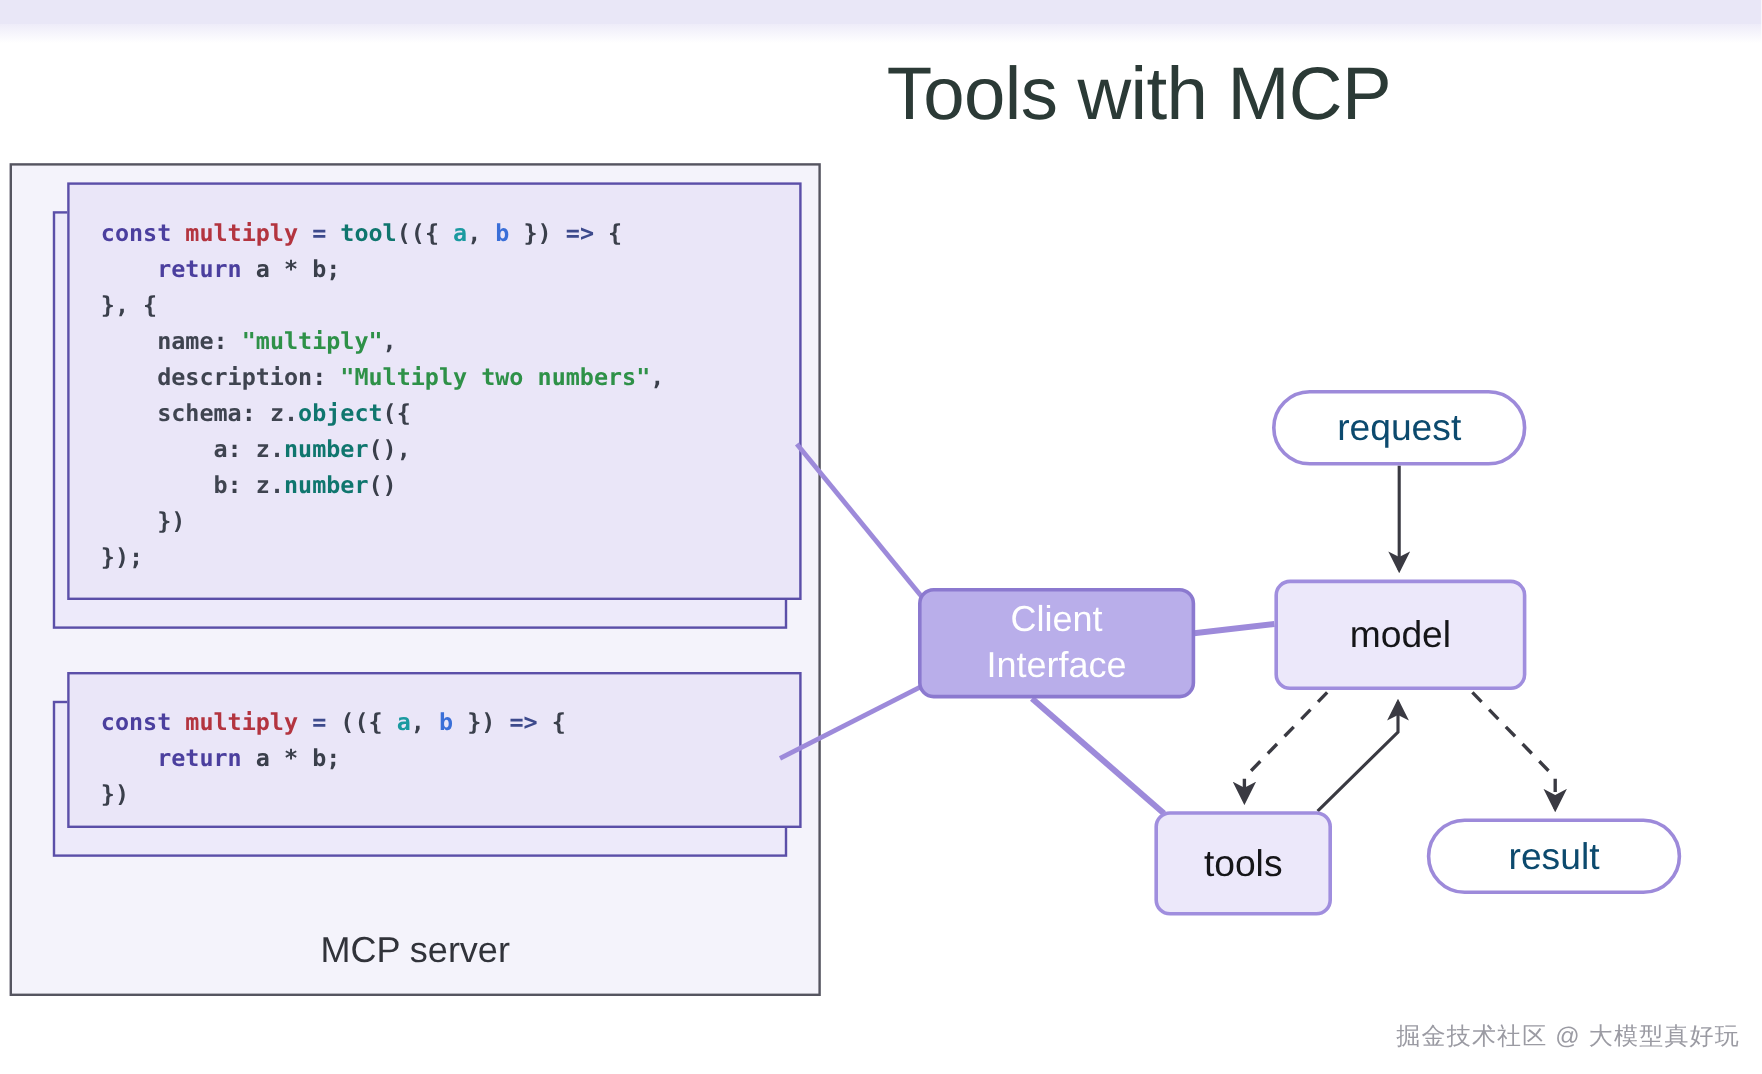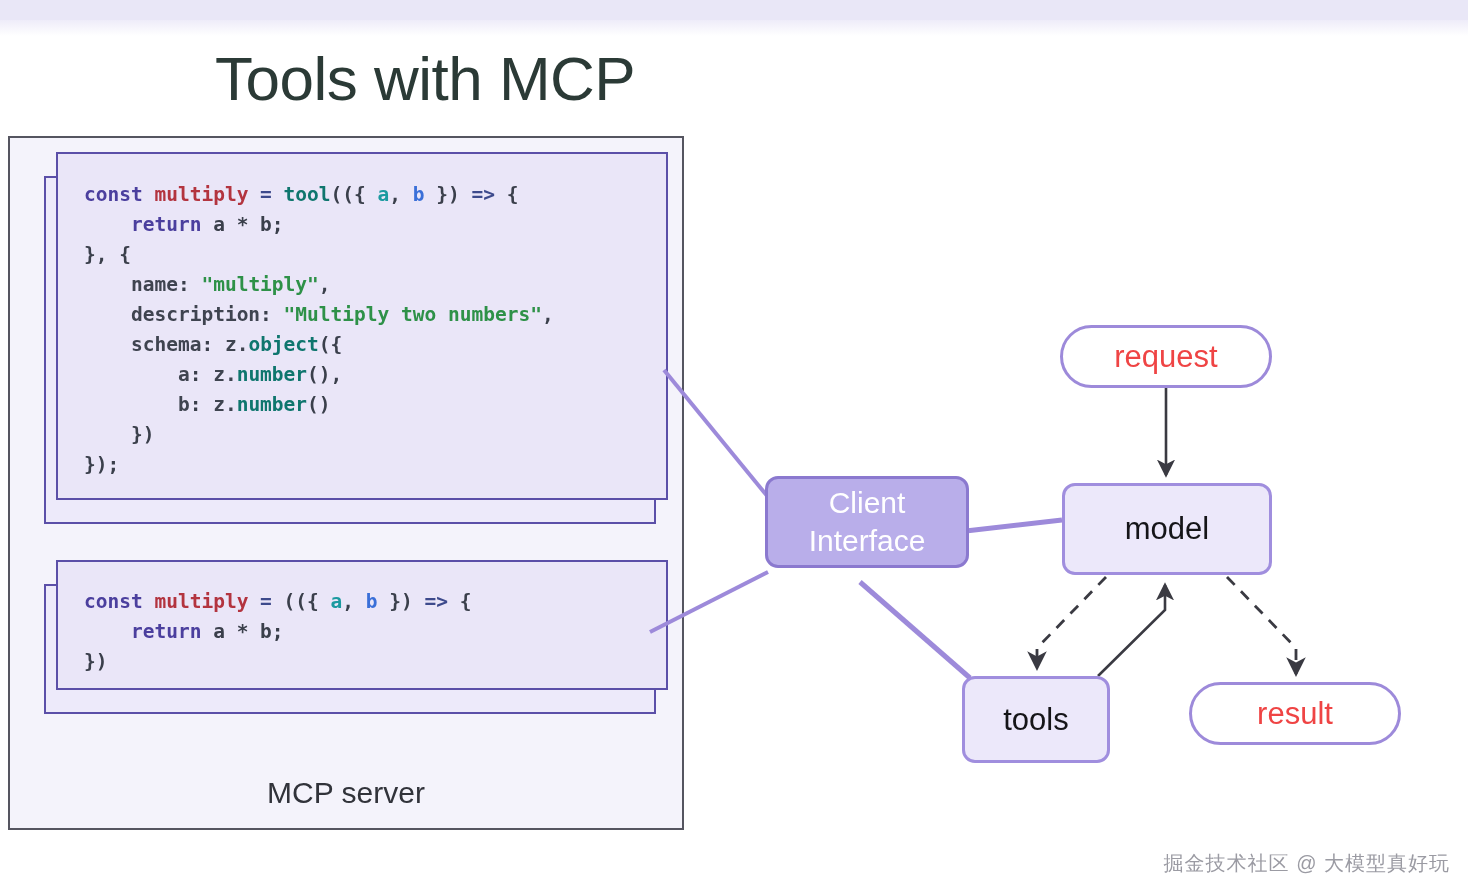--- a/index.html
+++ b/index.html
@@ -27,20 +27,21 @@
     left: 0; top: 20px;
     width: 1468px; height: 16px;
     background: linear-gradient(to bottom, #eeecf9 0%, #ffffff 100%);
   }
 
   
   #page-title {
     position: absolute;
     left: 0; top: 43px;
     width: 1468px;
+    text-align: center;
     font-size: 62px;
     font-weight: 400;
     letter-spacing: -0.5px;
     color: #2b3a36;
     white-space: nowrap;
   }
   #title-shift {
     display: inline-block;
     transform: translateX(215px);
   }
@@ -134,33 +135,33 @@
     border: 3px solid #a08ede;
     border-radius: 13px;
     font-size: 31px;
     color: #151518;
   }
   .node-pill {
     background: #ffffff;
     border: 3px solid #9d8ada;
     border-radius: 40px;
     font-size: 31px;
-    color: #ef4444;
+    color: #0c4a6e;
   }
   #node-client {
     background: #b9aeea;
     border: 3px solid #8b79cf;
     border-radius: 13px;
     color: #ffffff;
     font-size: 30px;
     line-height: 38px;
   }
 
   #node-request { left: 360px; top: 205px; width: 212px; height: 63px; }
-  #node-client  { left:  65px; top: 356px; width: 204px; height: 92px; }
+  #node-client  { left:  65px; top: 370px; width: 231px; height: 92px; }
   #node-model   { left: 362px; top: 363px; width: 210px; height: 92px; justify-content: center; }
   #node-tools   { left: 262px; top: 556px; width: 148px; height: 87px; }
   #node-result  { left: 489px; top: 562px; width: 212px; height: 63px; }
 
   
   #watermark {
     position: absolute;
     right: 18px; bottom: 18px;
     font-size: 20px;
     color: #9b9ba3;

